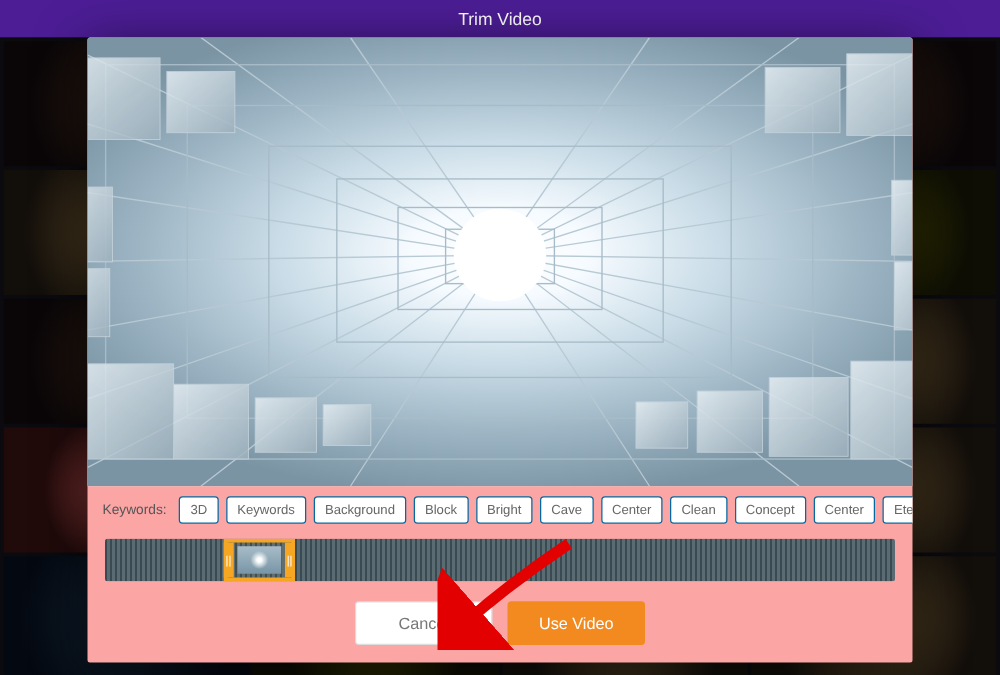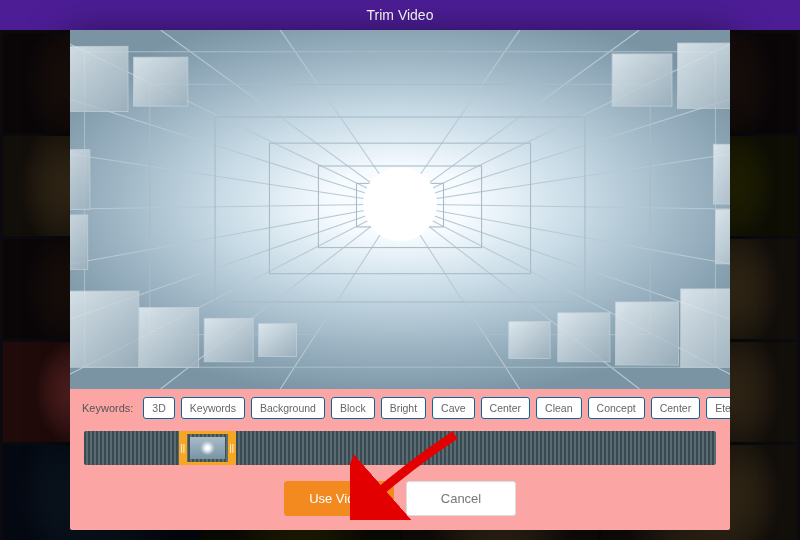--- a/index.html
+++ b/index.html
@@ -295,22 +295,22 @@
     <div class="track">
       <div class="trim-sel" id="trim-sel" style="left: 15%; width: 9%;">
         <div class="trim-handle left">||</div>
         <div class="trim-inner"></div>
         <div class="trim-handle right">||</div>
       </div>
     </div>
   </div>
 
   <div class="actions">
+    <div class="btn btn-cancel">Cancel</div>
     <div class="btn btn-primary">Use Video</div>
-    <div class="btn btn-cancel">Cancel</div>
   </div>
 
 </div>
 
 <svg class="arrow" style="left:350px; top:430px; width:120px; height:90px;" viewBox="0 0 120 90">
   <defs>
     <marker id="ahead" markerWidth="10" markerHeight="10" refX="2" refY="5" orient="auto">
       <path d="M0,0 L10,5 L0,10 Z" fill="#e30000"></path>
     </marker>
   </defs>

